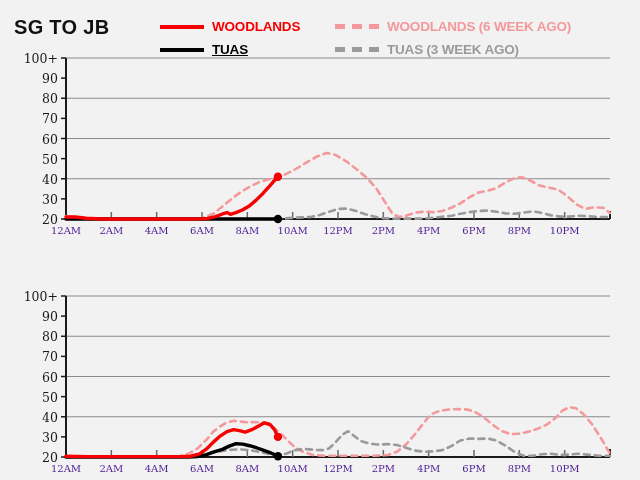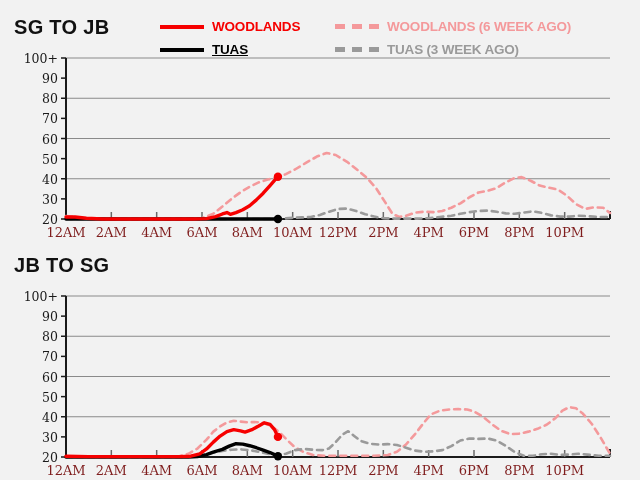--- a/index.html
+++ b/index.html
@@ -64,23 +64,23 @@
     position: absolute; right: 4px;
     font-size: 12.5px;
     font-family: "DejaVu Serif", serif;
     color: #1a1a1a;
     transform: translateY(-50%);
     white-space: nowrap;
   }
   .xlabels { position: absolute; left: 0; width: 640px; height: 20px; }
   .xlabel {
     position: absolute;
-    font-size: 13px;
+    font-size: 10px;
     font-family: "DejaVu Serif", serif;
-    color: #7f1d1d;
+    color: #4c1d95;
     transform: translateX(-50%);
     white-space: nowrap;
   }
 </style>
 </head>
 <body>
 
 <div class="page">
 
   <div class="legend">
@@ -162,21 +162,20 @@
           <div class="xlabel" style="left: 383.333px;">2PM</div>
           <div class="xlabel" style="left: 428.667px;">4PM</div>
           <div class="xlabel" style="left: 474px;">6PM</div>
           <div class="xlabel" style="left: 519.333px;">8PM</div>
           <div class="xlabel" style="left: 564.667px;">10PM</div>
         </div>
     </div>
   </div>
 
   <div class="chart-block" id="chart2">
-    <div class="chart-title">JB TO SG</div>
     <div class="plot-wrap">
         <svg class="plot-svg" width="640" height="190">
           <line x1="66" x2="610" y1="6" y2="6" stroke="#8a8a8a" stroke-width="1"></line>
           <line x1="66" x2="610" y1="46.25" y2="46.25" stroke="#8a8a8a" stroke-width="1"></line>
           <line x1="66" x2="610" y1="86.5" y2="86.5" stroke="#8a8a8a" stroke-width="1"></line>
           <line x1="66" x2="610" y1="126.75" y2="126.75" stroke="#8a8a8a" stroke-width="1"></line>
           <line x1="66" x2="66" y1="6" y2="167" stroke="#1a1a1a" stroke-width="2"></line>
           <line x1="66" x2="610" y1="167" y2="167" stroke="#1a1a1a" stroke-width="2"></line>
           <line x1="610" x2="610" y1="167" y2="159" stroke="#1a1a1a" stroke-width="2"></line>
           <line x1="61" x2="66" y1="6" y2="6" stroke="#1a1a1a" stroke-width="1.5"></line>

